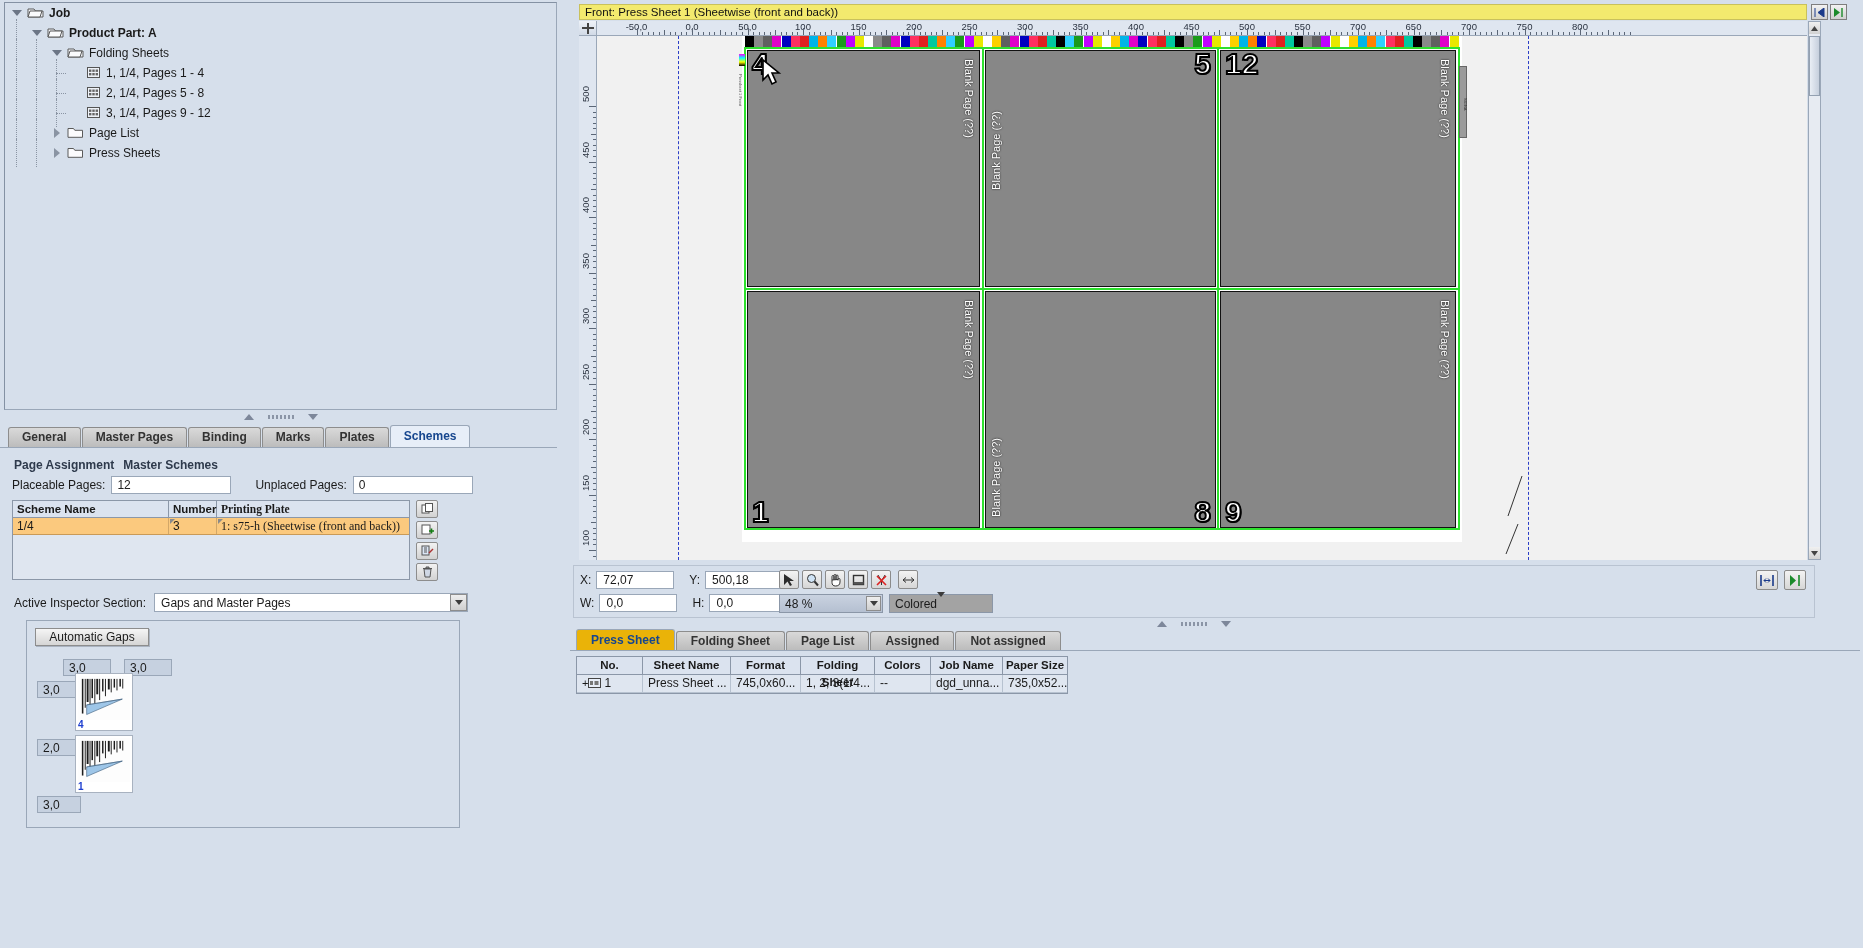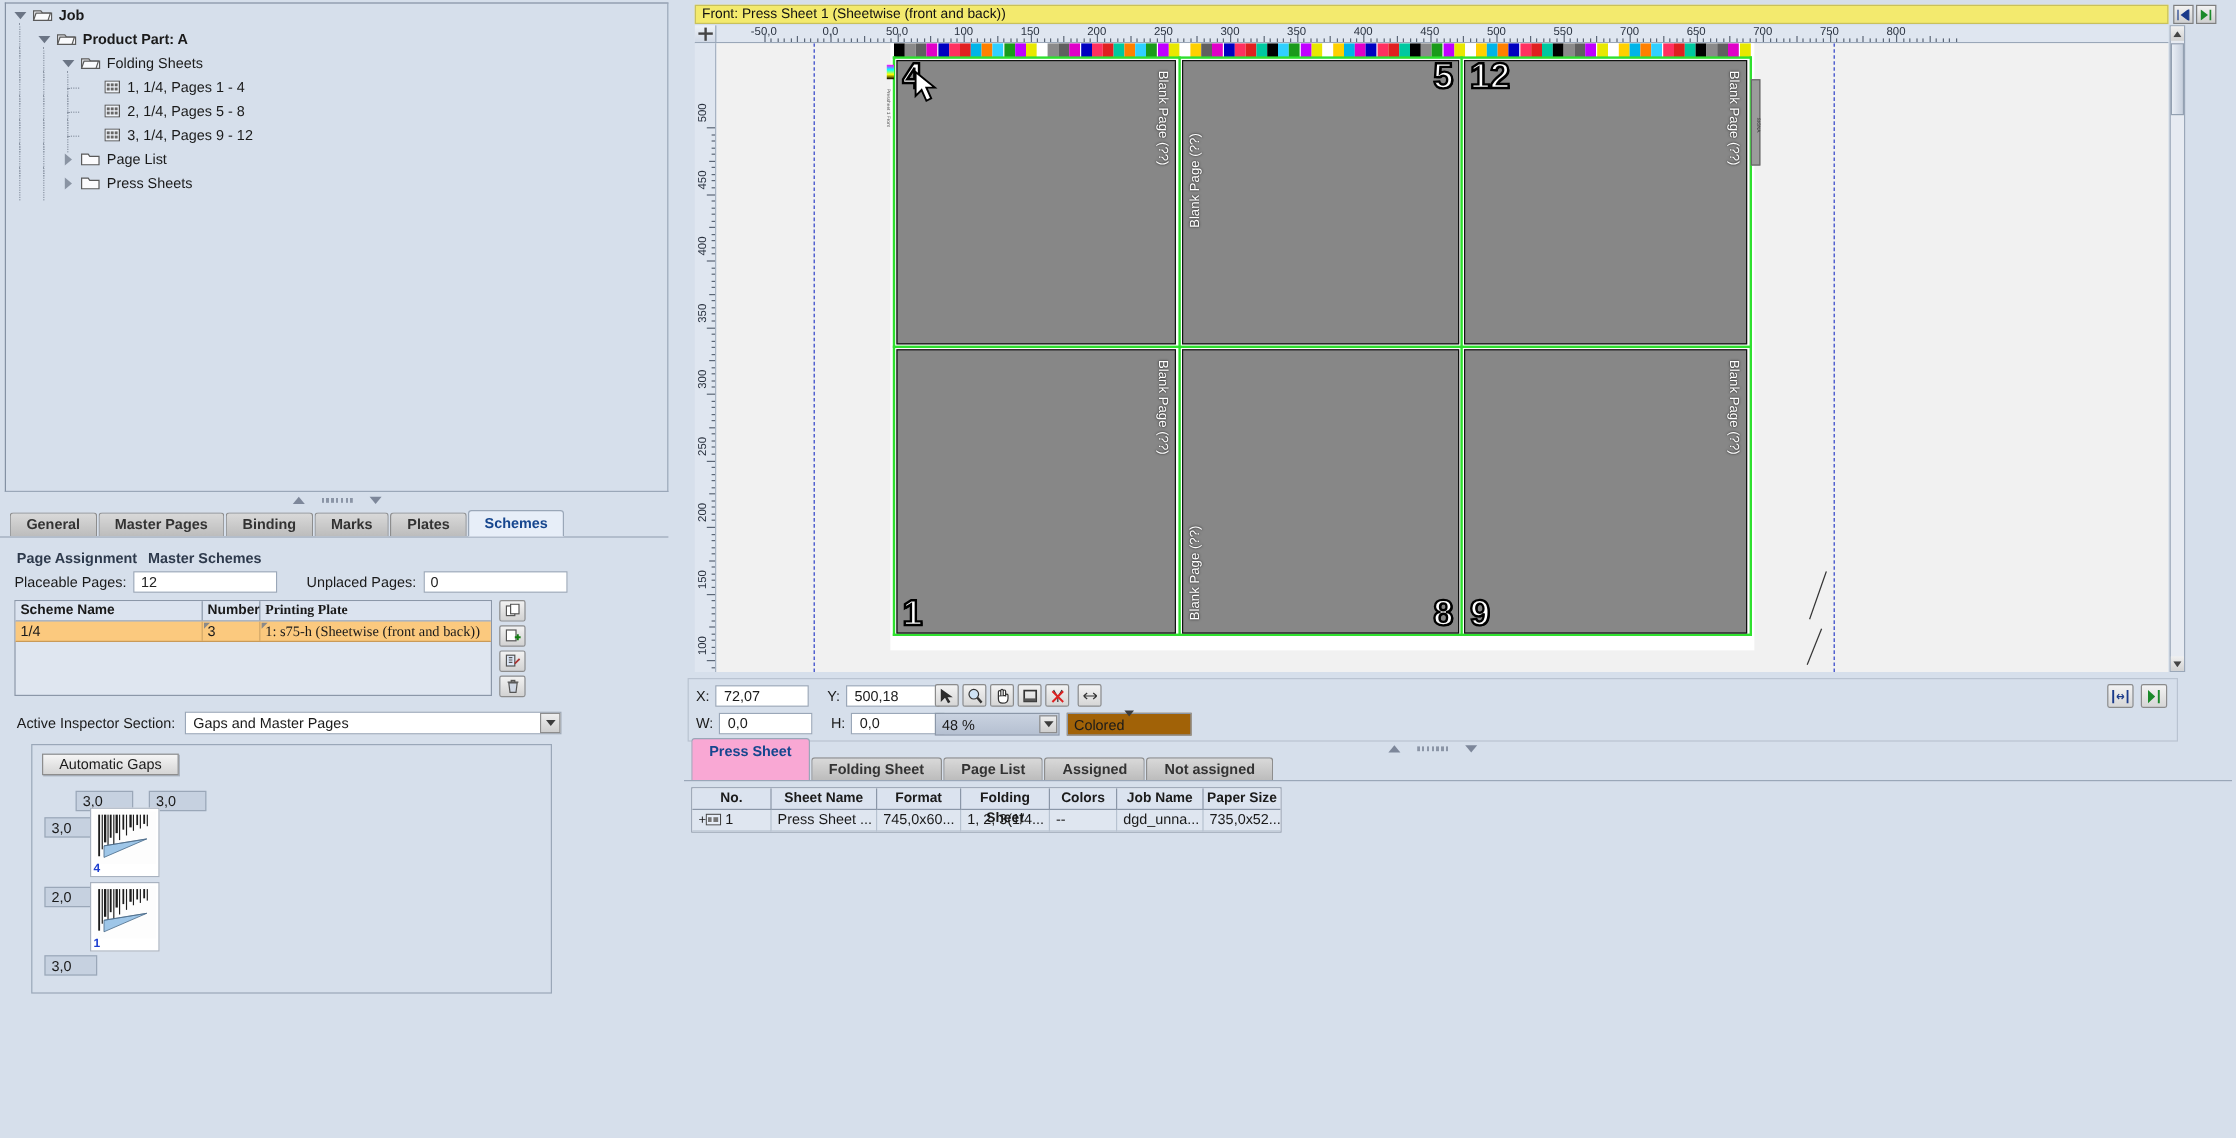--- a/index.html
+++ b/index.html
@@ -246,21 +246,21 @@
     display:flex;align-items:center;justify-content:center;
   }
   .zoomcombo {
     width: 104px; height: 19px; background: linear-gradient(#c9d2e0,#b5c0d1);
     border: 1px solid #8b97a8; font-size: 12px; line-height: 18px; padding-left: 5px;
     position: relative;
   }
   .zoomcombo .arrowbtn2 { position:absolute; right:1px; top:1px; width:15px;height:15px;
     background:linear-gradient(#eee,#cfcfcf);border:1px solid #8d8d8d;display:flex;align-items:center;justify-content:center;}
   .colorcombo {
-    width: 104px; height: 19px; background: #a16207; border: 1px solid #8b97a8;
+    width: 104px; height: 19px; background: #a3a3a3; border: 1px solid #8b97a8;
     font-size: 12px; line-height: 18px; padding-left: 5px; position: relative;
   }
   .splitgrip {
     position: absolute; left: 8px; top: 619px; width: 1242px; height: 10px;
     display:flex;align-items:center;justify-content:center;gap:14px;
   }
 
   
   .listview {
     position: absolute; left: 570px; top: 630px; width: 1290px; height: 165px;
@@ -271,21 +271,21 @@
     display:flex; align-items:center; justify-content:space-between; padding: 0 6px;
   }
   .lv-tabs { display:flex; align-items:flex-end; height: 21px; padding-left: 6px;
     border-bottom: 1px solid #9aa7b8; }
   .lv-tab {
     height: 19px; line-height: 18px; padding: 0 14px;
     background: linear-gradient(#d9d9d9,#bcbcbc);
     border: 1px solid #8d8d8d; border-bottom: none; border-radius: 3px 3px 0 0;
     font-size: 12px; font-weight: bold; color: #333; margin-right: 1px;
   }
-  .lv-tab.active { background: #f9a8d4; color: #16468e; height: 35px; line-height: 20px; border-color:#9aa7b8; }
+  .lv-tab.active { background: #eab308; color: #16468e; height: 21px; line-height: 20px; border-color:#9aa7b8; }
   .lv-table { margin: 5px 0 0 6px; width: 492px; border: 1px solid #8b97a8; background:#fff; }
   .lv-hrow { display:flex; height: 18px; background:#dbe3ef; }
   .lv-hrow div { font-weight: bold; font-size: 11.5px; line-height: 17px; text-align:center;
     border-right: 1px solid #8b97a8; border-bottom: 1px solid #8b97a8; }
   .lv-drow { display:flex; height: 18px; background:#dfe6f0; }
   .lv-drow div { font-size: 12px; line-height: 17px; padding-left: 5px;
     border-right: 1px solid #b7c2d0; border-bottom: 1px solid #b7c2d0; }
   .w-no{width:66px;} .w-sn{width:88px;} .w-fm{width:70px;} .w-fs{width:74px;}
   .w-co{width:56px;} .w-jn{width:72px;} .w-ps{width:64px; border-right:none !important;}
   .lv-rest { height: 60px; background: #d6dfeb; }

